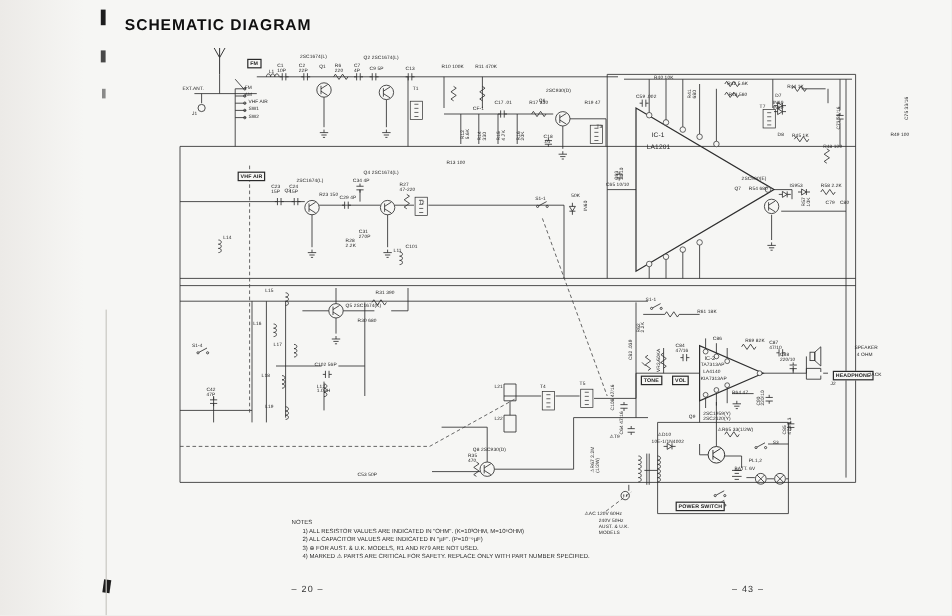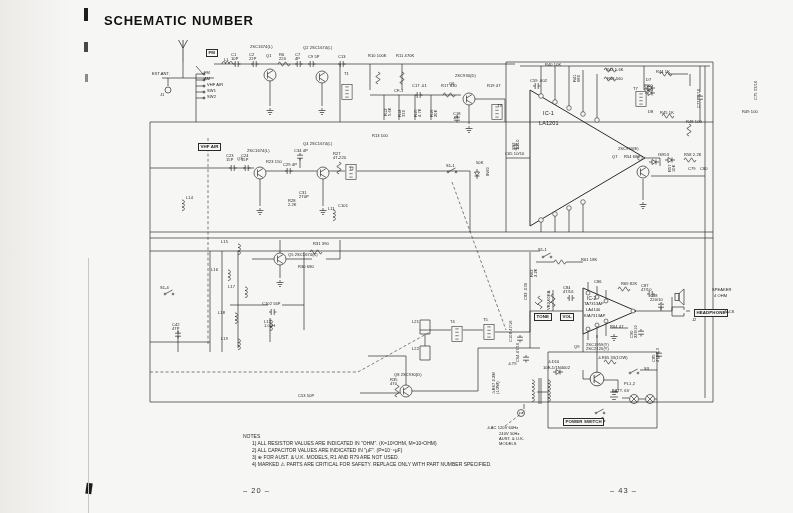--- a/index.html
+++ b/index.html
@@ -38,21 +38,21 @@
 <body>
 
 <div class="page">
   <div class="gutter"></div>
   <div class="scan-mark" style="left:84px;top:8px;width:4px;height:13px;"></div>
   <div class="scan-mark" style="left:84px;top:42px;width:4px;height:10px;opacity:.8;"></div>
   <div class="scan-mark" style="left:85px;top:74px;width:3px;height:8px;opacity:.5;"></div>
   <div class="scan-mark" style="left:86px;top:483px;width:6px;height:11px;transform:rotate(8deg);"></div>
   <div class="edge-line"></div>
 
-  <div class="title">SCHEMATIC NUMBER</div>
+  <div class="title">SCHEMATIC DIAGRAM</div>
 
   <svg class="svg-layer" width="793" height="513" viewBox="0 0 793 513">
     <defs>
       <g id="res" stroke="#2e2e2e" stroke-width="0.7" fill="none">
           <path d="M0,0 l1.5,-2.2 3,4.4 3,-4.4 3,4.4 1.5,-2.2"></path>
         </g>
       <g id="cap" stroke="#2e2e2e" stroke-width="0.7" fill="none">
           <path d="M-3,0 H-0.8 M2.2,0 H4.5 M-0.8,-3 V3 M2.2,-3 V3"></path>
         </g>
       <g id="gnd" stroke="#2e2e2e" stroke-width="0.7" fill="none">

